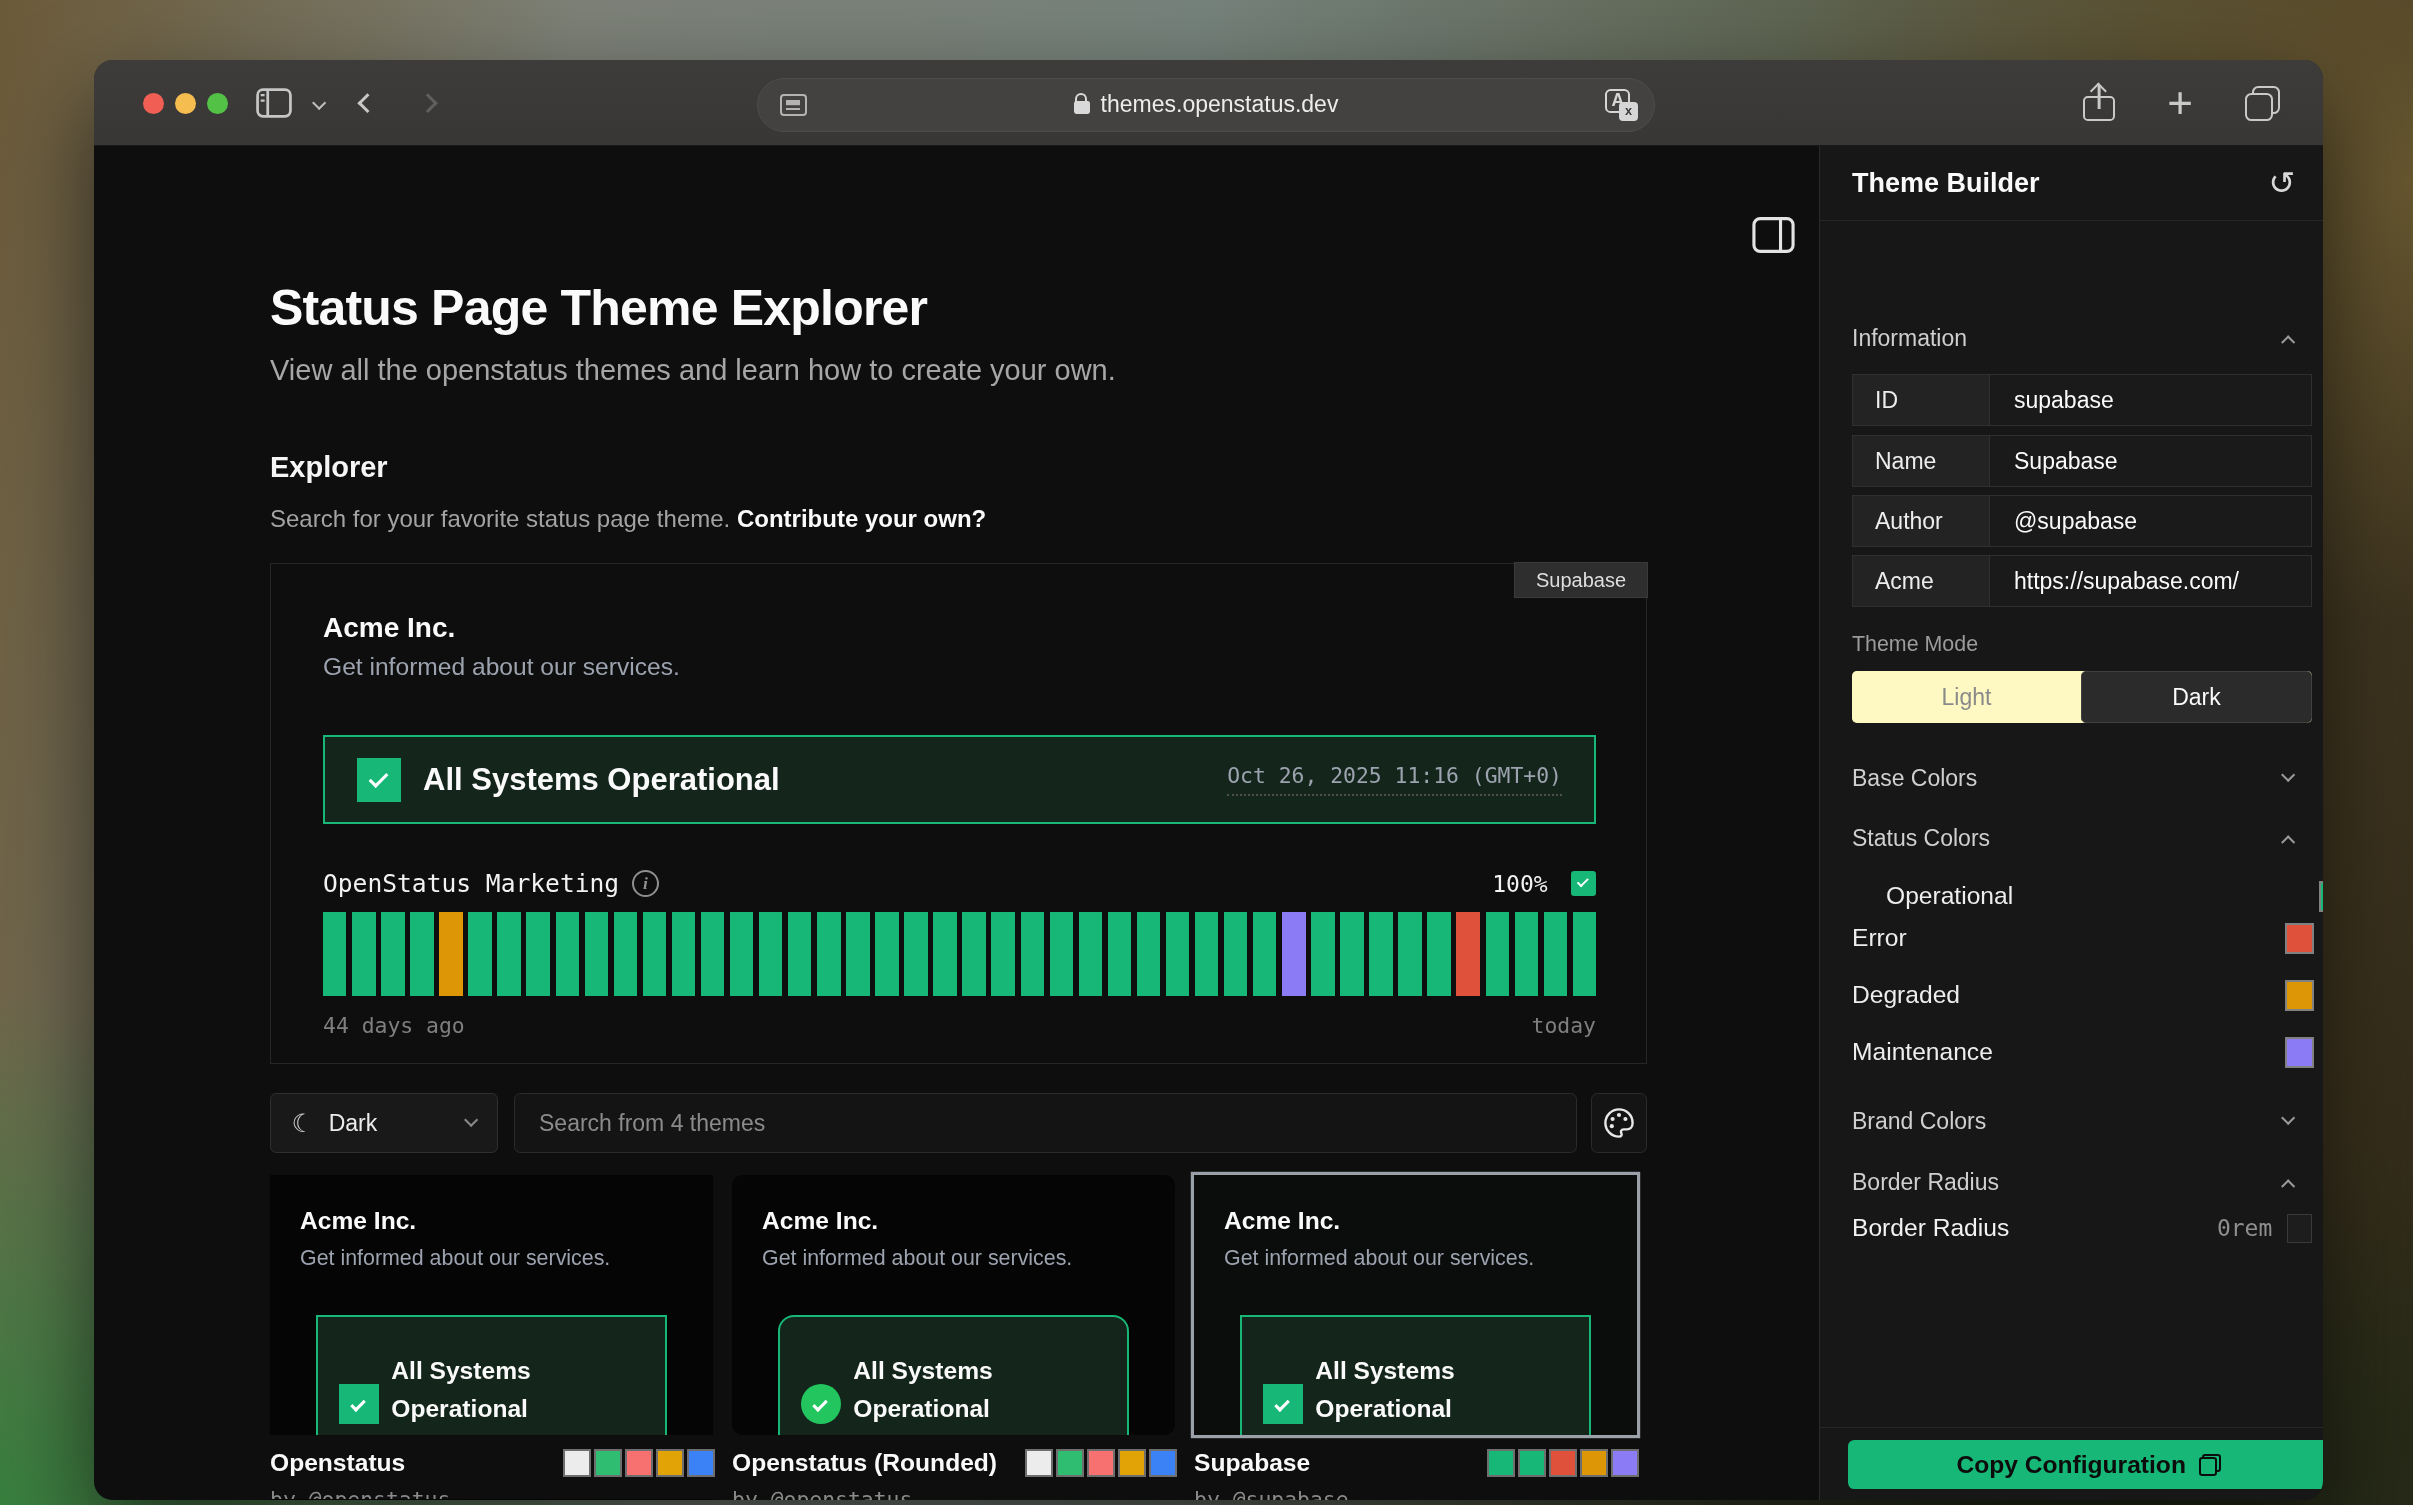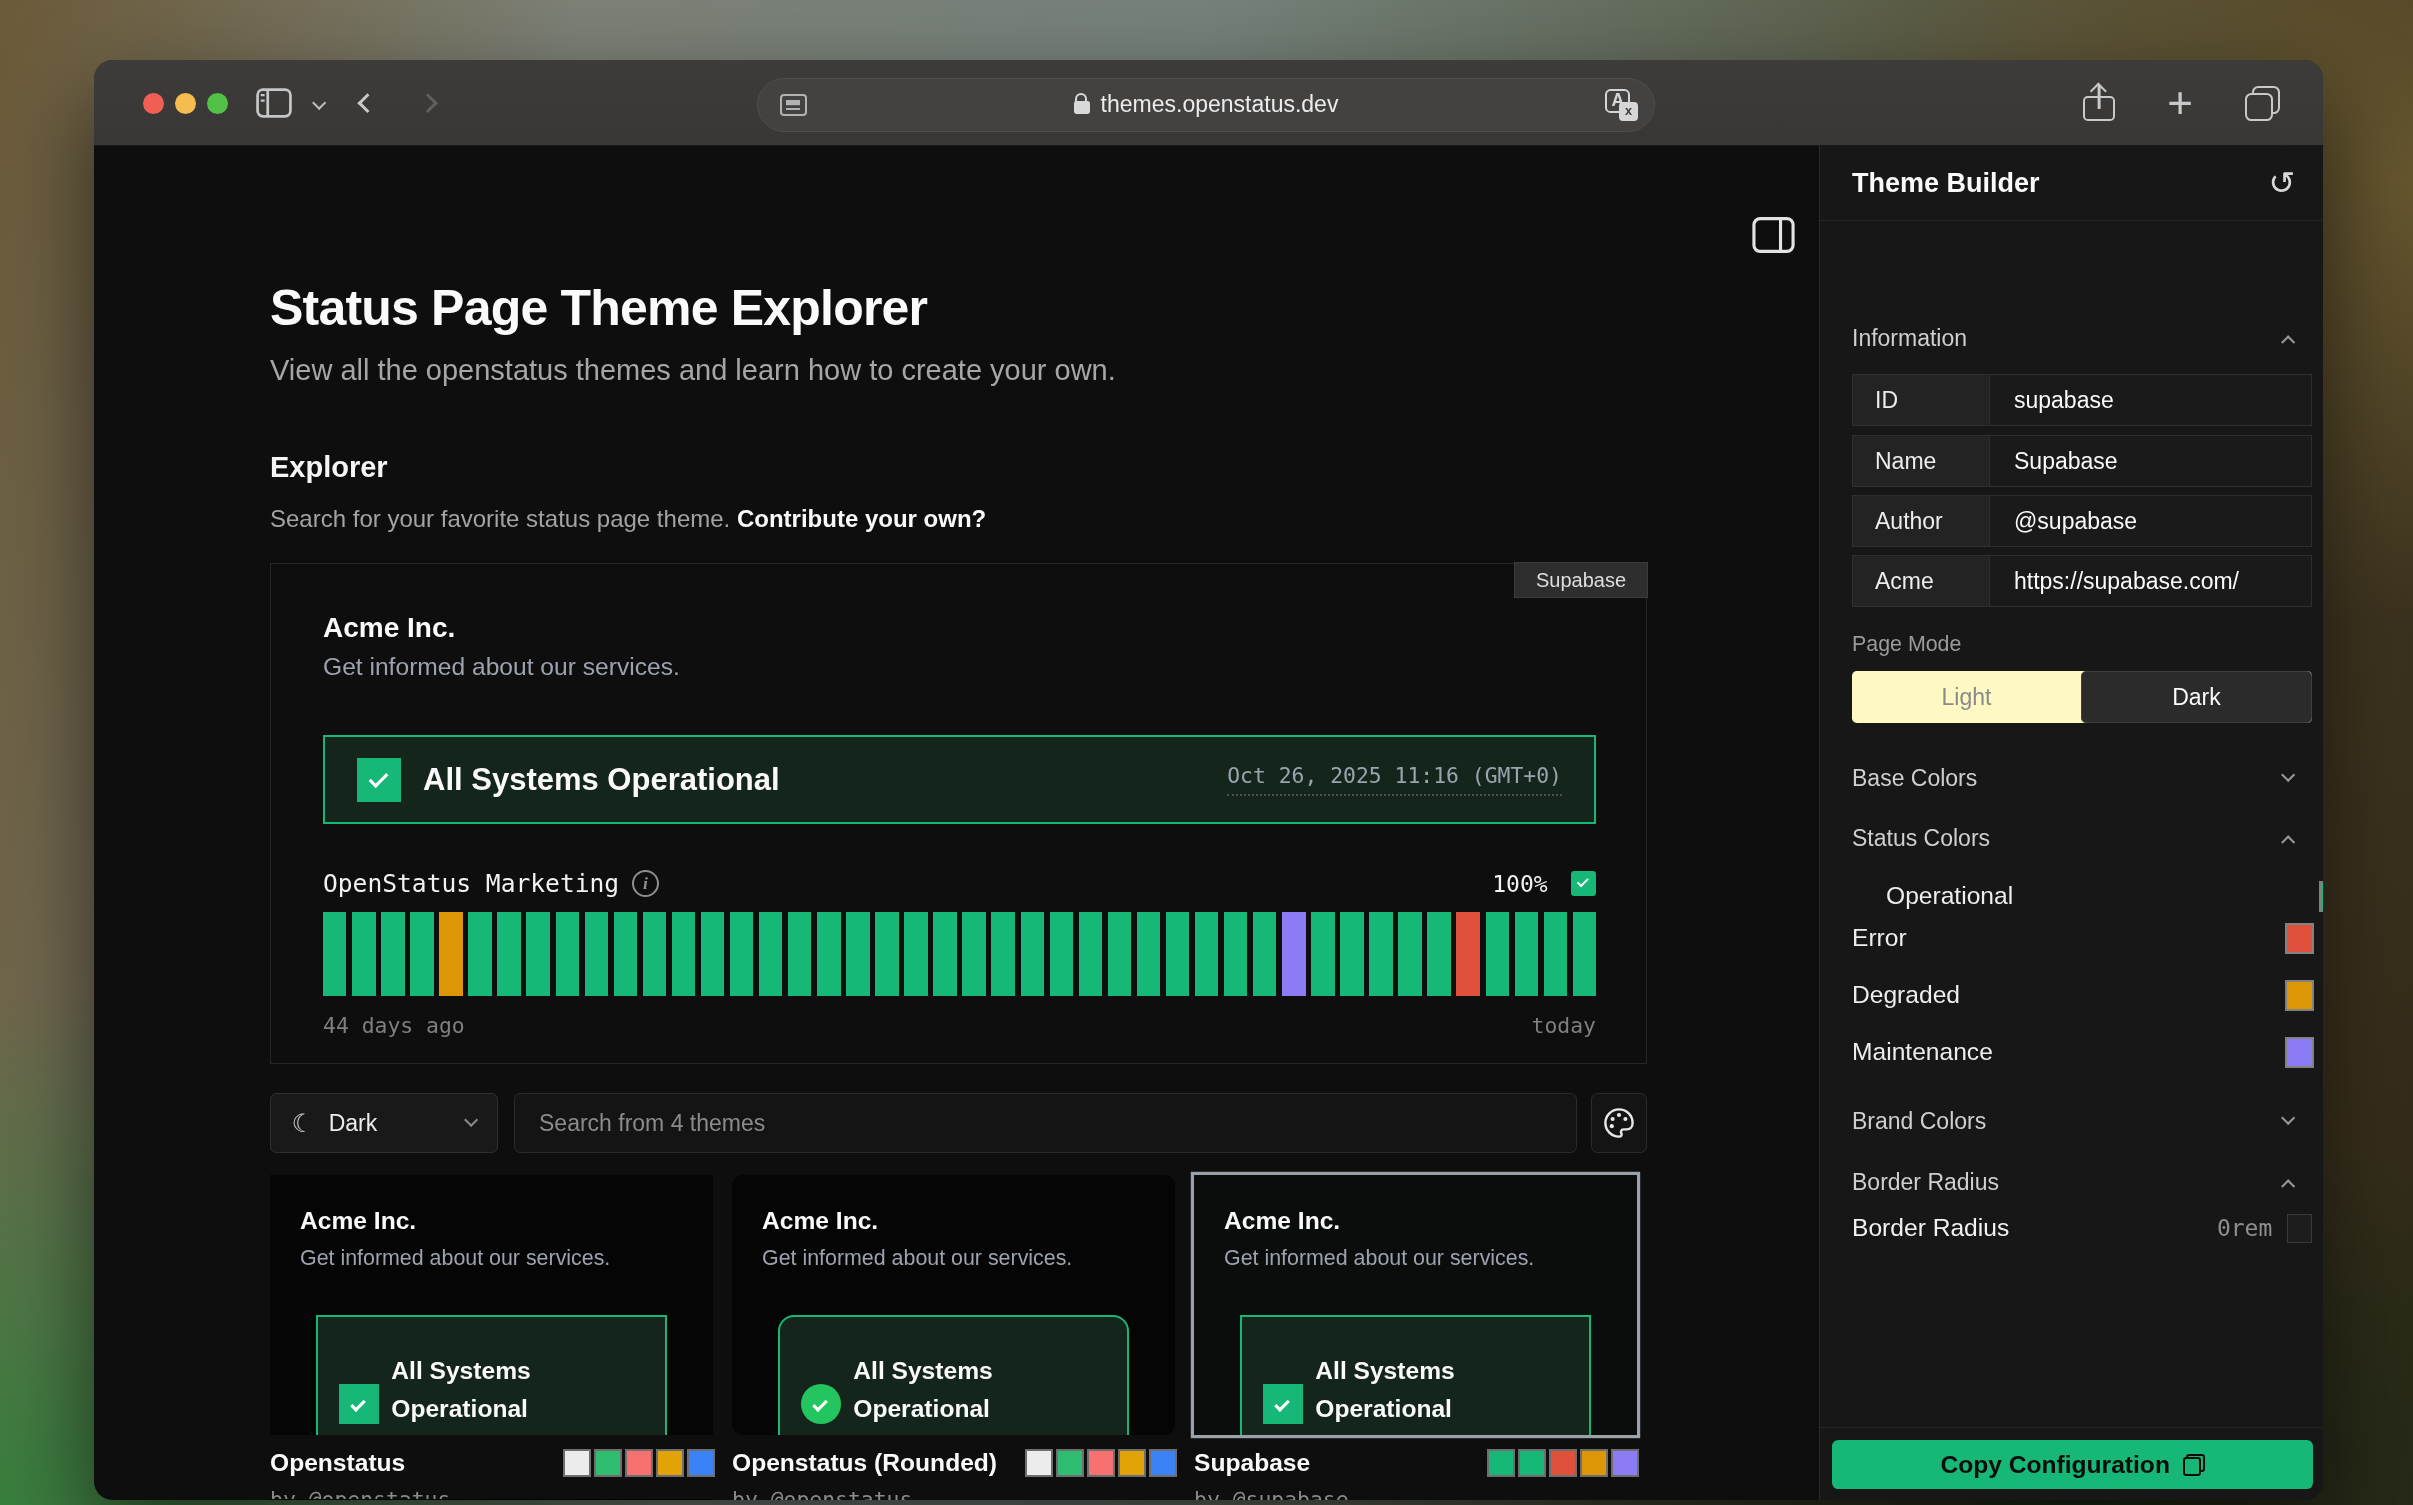--- a/index.html
+++ b/index.html
@@ -164,21 +164,21 @@
   .seg-btn.active{ background:#2b2b2b; border:1.6px solid #404040; border-radius:4.8px; color:#fafafa; }
 
   .sc-item{ position:absolute; left:32px; width:460px; display:flex; align-items:center; color:#ededed; font-size:24.6px; }
   .sc-swatch{ margin-left:auto; width:24.6px; height:27px; outline:2.4px solid rgba(200,200,200,.6); outline-offset:-0.8px; }
 
   .br-row{ position:absolute; left:32px; width:460px; display:flex; align-items:center; color:#f2f2f2; font-size:24.6px; }
   .br-val{ margin-left:auto; font-family:"DejaVu Sans Mono", monospace; font-size:23px; color:#8f8f8f; margin-right:14.3px; }
   .br-box{ width:25.4px; height:28.6px; background:#1d1d1d; border:1.6px solid #3a3a3a; }
 
   .sb-footer{ position:absolute; left:0; bottom:0; width:100%; height:73px; border-top:1.6px solid #262626; }
-  .copy-btn{ position:absolute; left:12px; top:12px; width:481px; height:49px; background:#17b877; border-radius:6.3px;
+  .copy-btn{ position:absolute; left:28px; top:12px; width:481px; height:49px; background:#17b877; border-radius:6.3px;
      display:flex; align-items:center; justify-content:center; gap:12.7px; color:#0c0c0c; font-size:24.6px; font-weight:600; }
   .copy-ic{ position:relative; width:22px; height:22px; }
   .copy-ic::before{ content:''; position:absolute; right:0; top:0; width:14.3px; height:14.3px; border:2.4px solid #0c0c0c; border-radius:3.2px; }
   .copy-ic::after{ content:''; position:absolute; left:0; bottom:0; width:14.3px; height:14.3px; border:2.4px solid #0c0c0c; border-radius:3.2px; background:#17b877; }
 </style>
 </head>
 <body>
 
 <div class="stage">
   <div class="window">
@@ -447,21 +447,21 @@
         </div>
         <div class="field" style="top:349px;">
           <span class="f-label">Author</span>
           <span class="f-value">@supabase</span>
         </div>
         <div class="field" style="top:409px;">
           <span class="f-label">Acme</span>
           <span class="f-value">https://supabase.com/</span>
         </div>
 
-        <div class="tm-label" style="top:486px;">Page Mode</div>
+        <div class="tm-label" style="top:486px;">Theme Mode</div>
         <div class="seg" style="top:525px;">
           <span class="seg-btn">Light</span>
           <span class="seg-btn active">Dark</span>
         </div>
 
         <div class="sb-section" style="top:619px;">
           <span>Base Colors</span>
           <span class="chev sm down"></span>
         </div>
 

